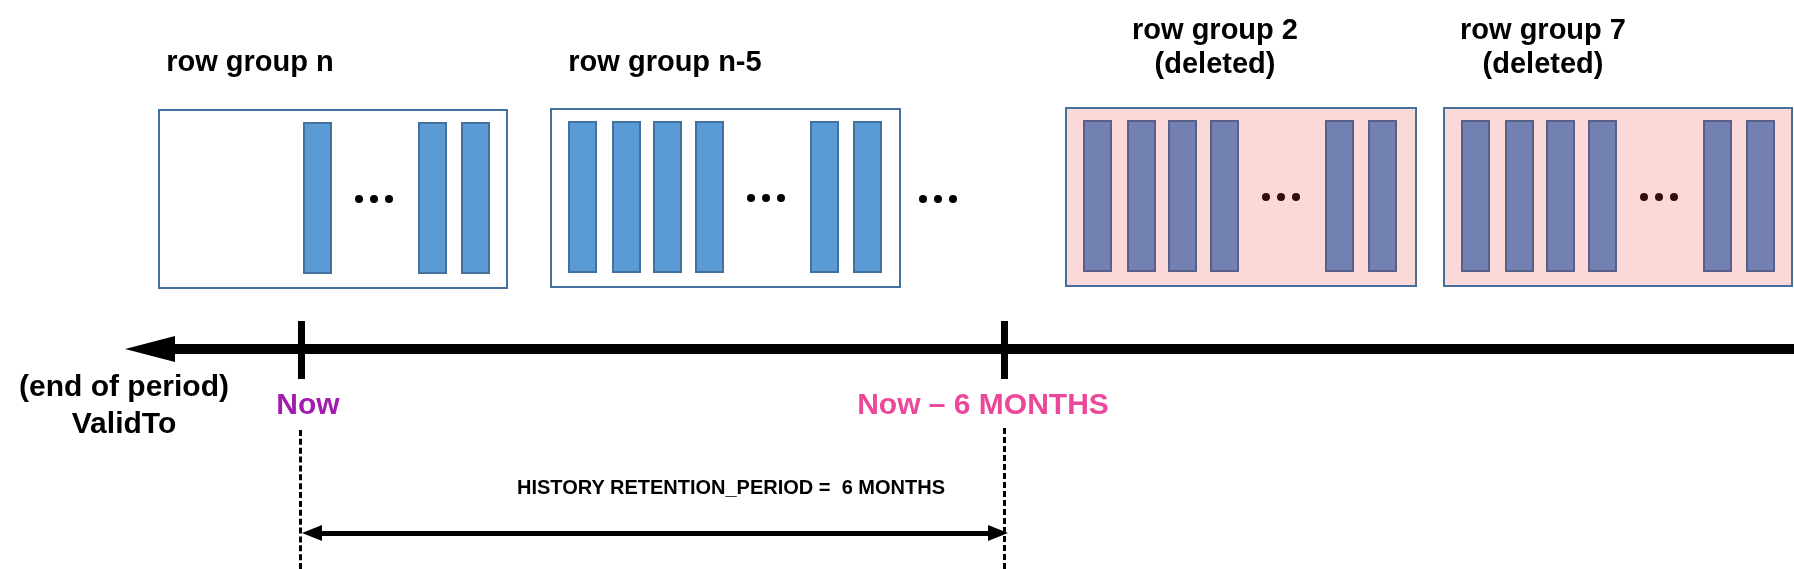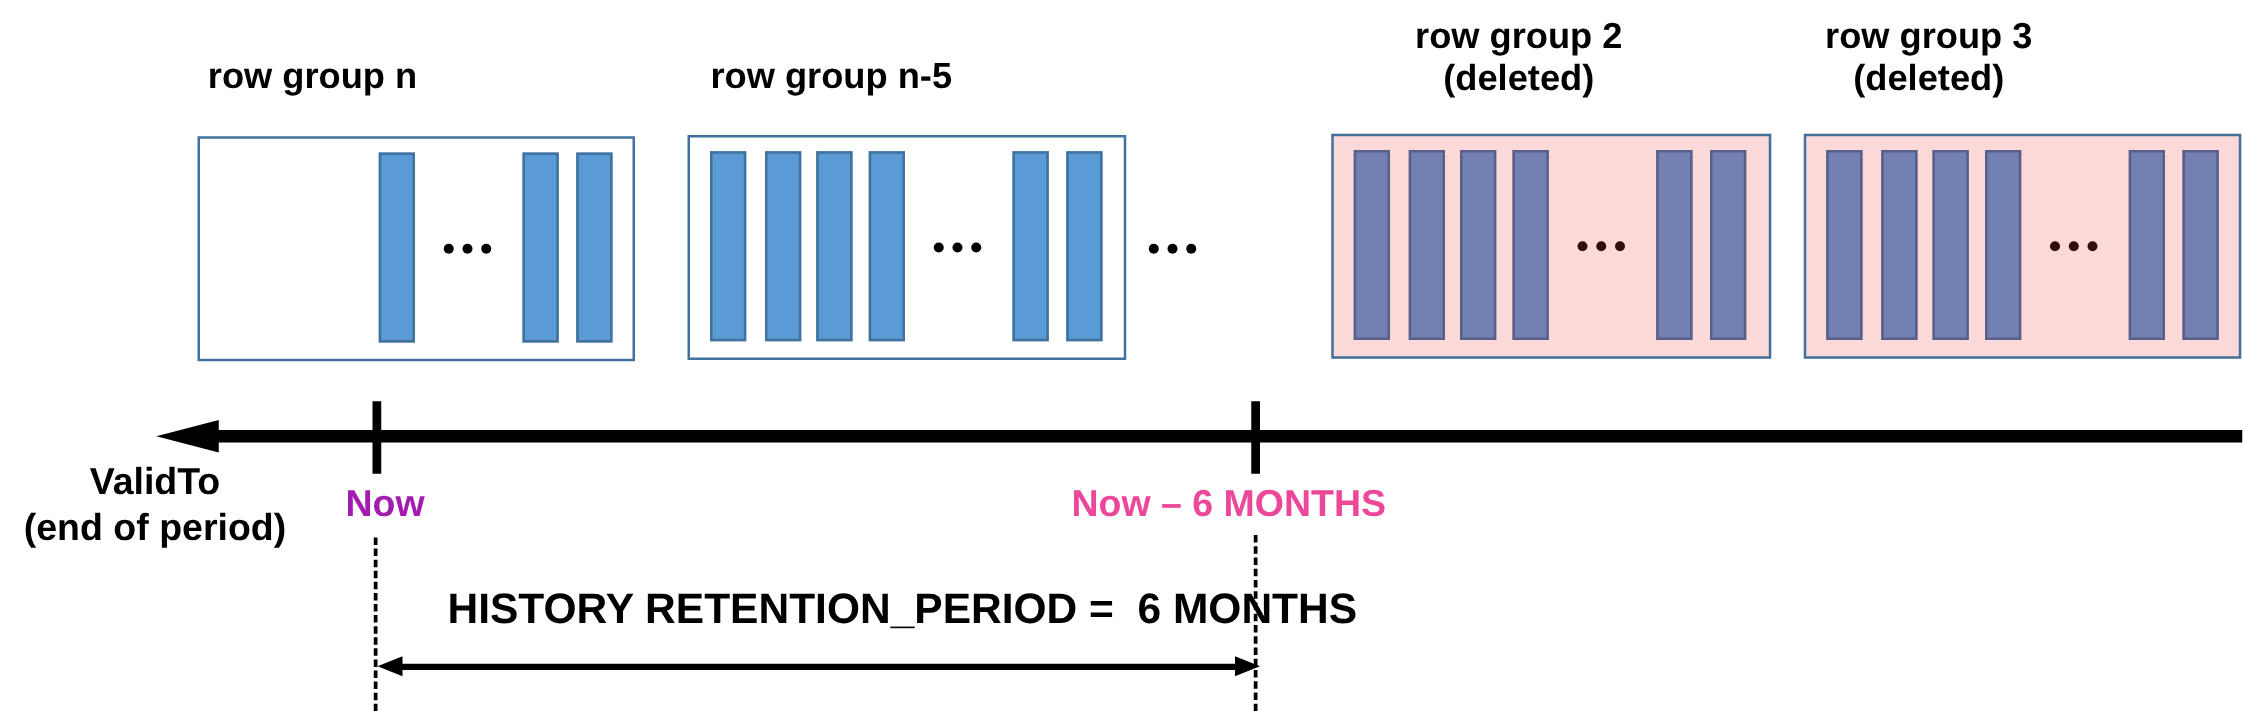--- a/index.html
+++ b/index.html
@@ -42,22 +42,22 @@
   .dash{position:absolute;width:0;border-left:3px dashed #000;}
   #dash-now{left:299px;top:430px;height:139px;}
   #dash-cutoff{left:1003px;top:428px;height:141px;}
   
   #validto{position:absolute;left:14px;top:367px;width:220px;text-align:center;
            font-size:30px;line-height:37px;}
   #now-label{position:absolute;left:248px;top:388px;width:120px;text-align:center;
              font-size:30px;line-height:32px;color:#a21caf;}
   #cutoff-label{position:absolute;left:833px;top:388px;width:300px;text-align:center;
                 font-size:30px;line-height:32px;color:#ec4899;white-space:nowrap;}
-  #retention-label{position:absolute;left:358px;top:473px;width:600px;text-align:right;
-                   font-size:34px;line-height:28px;white-space:pre;}
+  #retention-label{position:absolute;left:345px;top:473px;width:600px;text-align:right;
+                   font-size:20px;line-height:28px;white-space:pre;}
   
   #range-line{position:absolute;left:316px;top:531px;width:678px;height:5px;background:#000;}
   #range-head-l{position:absolute;left:302px;top:525px;width:0;height:0;
                 border-right:20px solid #000;border-top:8px solid transparent;border-bottom:8px solid transparent;}
   #range-head-r{position:absolute;left:988px;top:525px;width:0;height:0;
                 border-left:20px solid #000;border-top:8px solid transparent;border-bottom:8px solid transparent;}
 </style>
 </head>
 <body>
 
@@ -65,21 +65,21 @@
   <div>row group n</div>
 </div>
 <div class="glabel" id="glabel-n1">
   <div>row group n-5</div>
 </div>
 <div class="glabel" id="glabel-2">
   <div>row group 2</div>
   <div>(deleted)</div>
 </div>
 <div class="glabel" id="glabel-1">
-  <div>row group 3</div>
+  <div>row group 7</div>
   <div>(deleted)</div>
 </div>
 
 <div class="rgbox" id="box-n">
   <div class="bar s4"></div>
   <div class="dots">
       <i></i>
       <i></i>
       <i></i>
     </div>
@@ -136,22 +136,22 @@
 </div>
 
 <div id="tl-line"></div>
 <div id="tl-head"></div>
 <div class="tick" id="tick-now"></div>
 <div class="tick" id="tick-cutoff"></div>
 <div class="dash" id="dash-now"></div>
 <div class="dash" id="dash-cutoff"></div>
 
 <div id="validto">
+  <div>(end of period)</div>
   <div>ValidTo</div>
-  <div>(end of period)</div>
 </div>
 <div id="now-label">Now</div>
 <div id="cutoff-label">Now – 6 MONTHS</div>
 <div id="retention-label">HISTORY RETENTION_PERIOD =  6 MONTHS</div>
 
 <div id="range-line"></div>
 <div id="range-head-l"></div>
 <div id="range-head-r"></div>
 
 </body></html>

